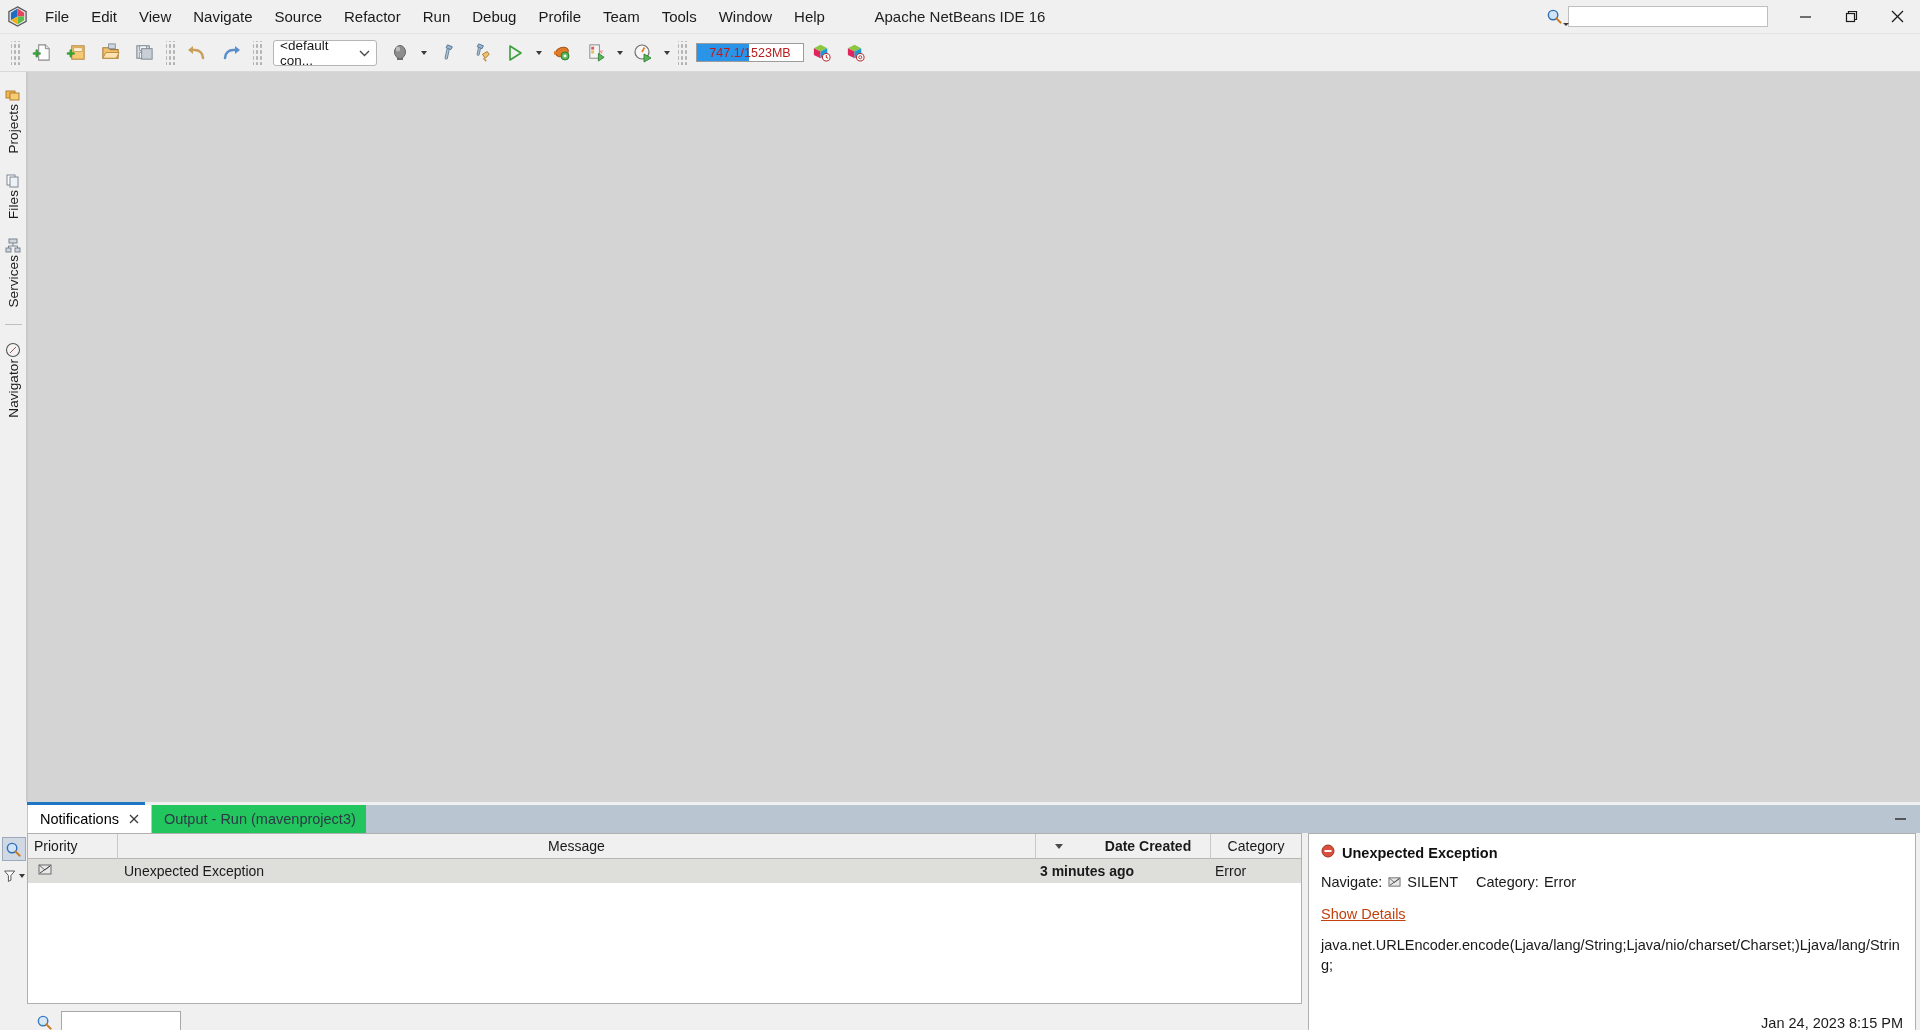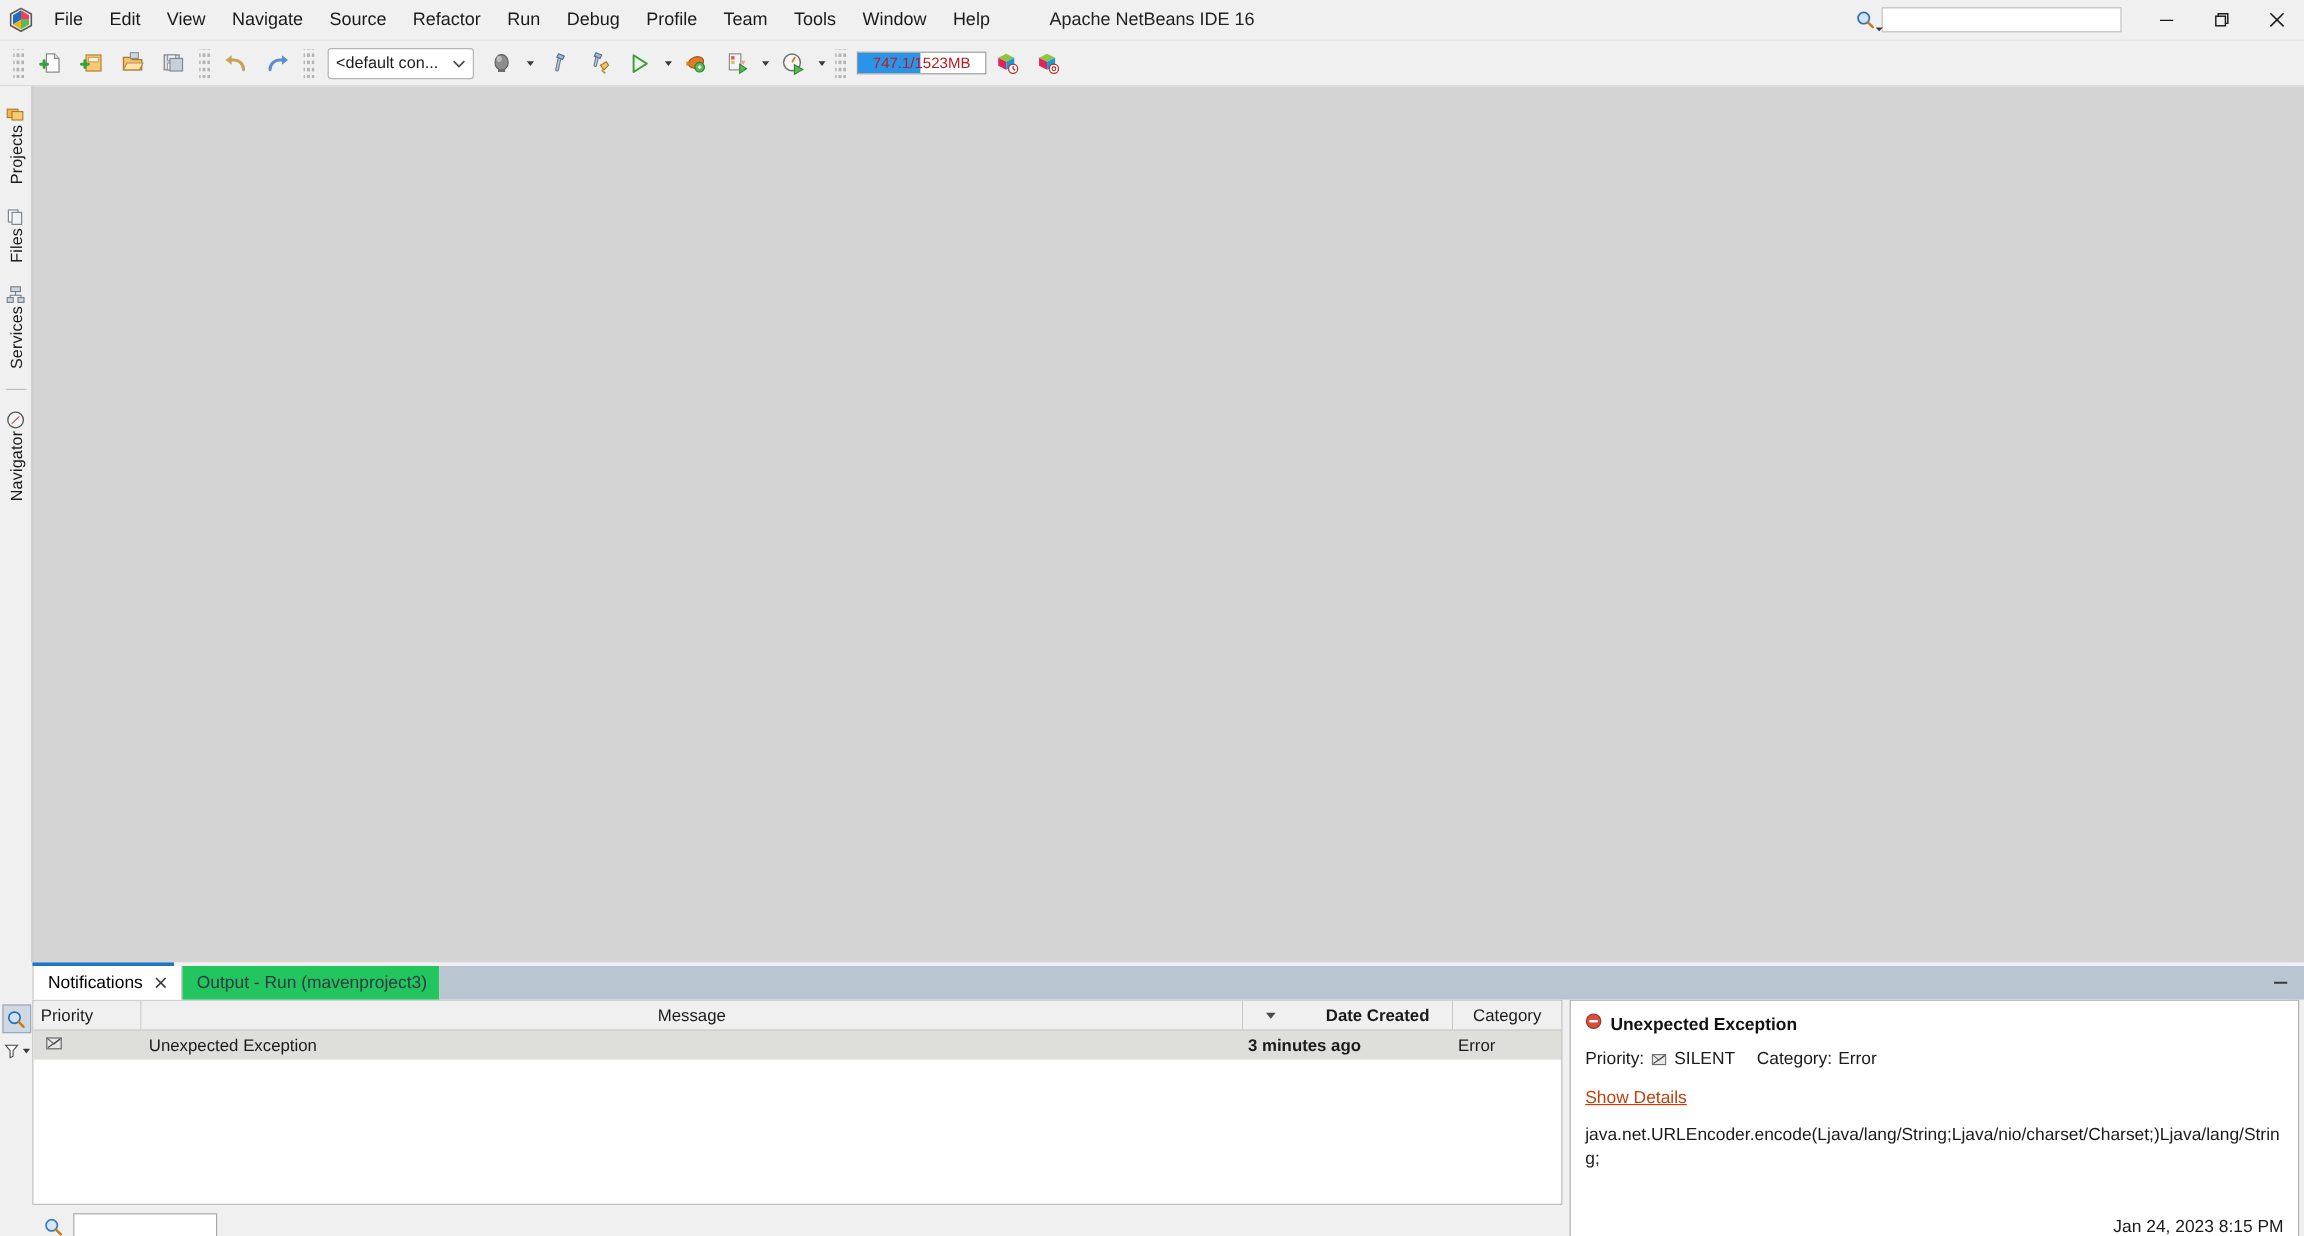--- a/index.html
+++ b/index.html
@@ -71,21 +71,21 @@
     display: flex; align-items: center; justify-content: center;
     cursor: default; border: 1px solid transparent;
   }
   .tb-grip {
     width: 9px; height: 24px; margin: 0 5px;
     background-image: radial-gradient(#b3b3b3 1.1px, transparent 1.2px);
     background-size: 4px 6px; background-position: 2px 2px;
     flex: 0 0 auto;
   }
   #config-combo {
-    width: 122px; height: 26px; margin: 0 6px;
+    width: 104px; height: 26px; margin: 0 6px;
     border: 1px solid #b5b5b5; border-radius: 3px;
     background: #fff; display: flex; align-items: center;
     padding: 0 6px; font-size: 13.5px; color: #1a1a1a;
     justify-content: space-between; cursor: default;
   }
   .tb-drop {
     width: 13px; height: 32px; display: flex;
     align-items: center; justify-content: center; cursor: default;
   }
   .caret {
@@ -636,21 +636,21 @@
         <span>
           <svg width="14" height="14" viewBox="0 0 14 14">
             <circle cx="7" cy="7" r="6" fill="#d94f3d" stroke="#9e3425" stroke-width="1"></circle>
             <rect x="3.5" y="6" width="7" height="2" fill="#fff"></rect>
           </svg>
         </span>
         <span id="detail-title">Unexpected Exception</span>
       </div>
 
       <div id="detail-meta">
-        <span>Priority:</span>
+        <span>Navigate:</span>
         <span id="meta-prio-icon">
           <svg width="13" height="12" viewBox="0 0 14 13">
             <rect x="1" y="2" width="12" height="9" fill="#e8e8e8" stroke="#6a6a6a" stroke-width="1"></rect>
             <path d="M1 2l6 5 6-5" fill="none" stroke="#6a6a6a" stroke-width="1"></path>
             <line x1="2" y1="10" x2="12" y2="3" stroke="#4a4a4a" stroke-width="1"></line>
           </svg>
         </span>
         <span>SILENT</span>
         <span style="width:8px;"></span>
         <span>Category:</span>

